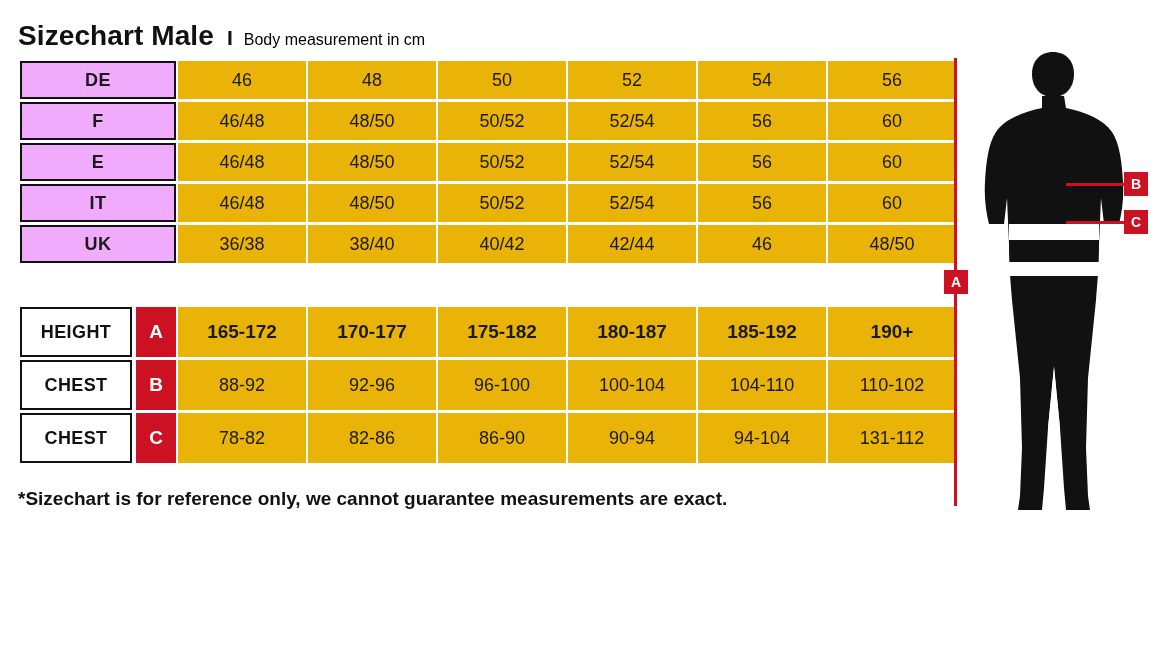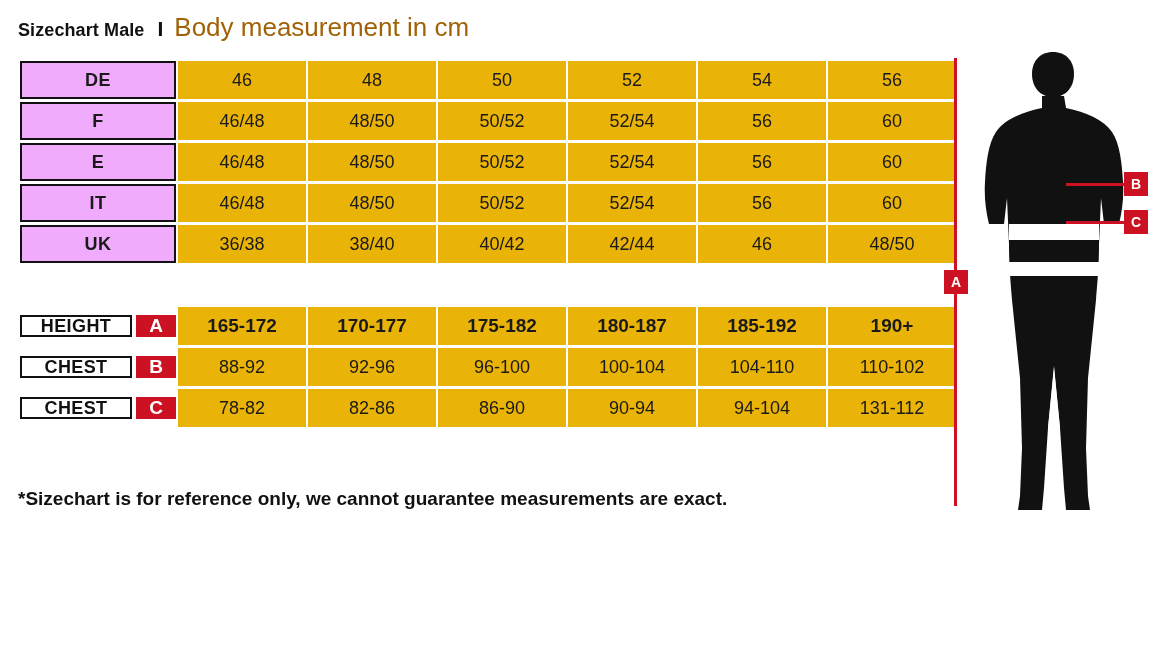--- a/index.html
+++ b/index.html
@@ -20,36 +20,36 @@
   
   .title-row {
     position: absolute;
     left: 18px;
     top: 12px;
     display: flex;
     align-items: baseline;
     gap: 0px;
   }
   .title-main {
-    font-size: 18px;
+    font-size: 28px;
     font-weight: bold;
     color: #111111;
     letter-spacing: 0.1px;
     margin-top: 8px;
   }
   .title-sep {
     font-size: 21px;
     font-weight: bold;
     color: #111111;
     margin: 0 11px 0 13px;
   }
   .title-sub {
-    font-size: 26px;
+    font-size: 16px;
     font-weight: normal;
-    color: #a16207;
+    color: #000000;
   }
 
   
   .table-wrap {
     position: absolute;
     left: 18px;
     top: 58px;
     width: 925px;
   }
   table.sizechart {
@@ -87,21 +87,21 @@
     background: #f0abfc;
     color: #cc1122;
     font-weight: bold;
     font-size: 19px;
     letter-spacing: 0.5px;
   }
 
   
   .label-cell-inner {
     display: flex;
-    height: 22px;
+    height: 50px;
     align-items: stretch;
   }
   .label-text-part {
     flex: 1 1 auto;
     border: 2px solid #111111;
     background: #ffffff;
     color: #111111;
     font-weight: bold;
     font-size: 18px;
     letter-spacing: 0.4px;

